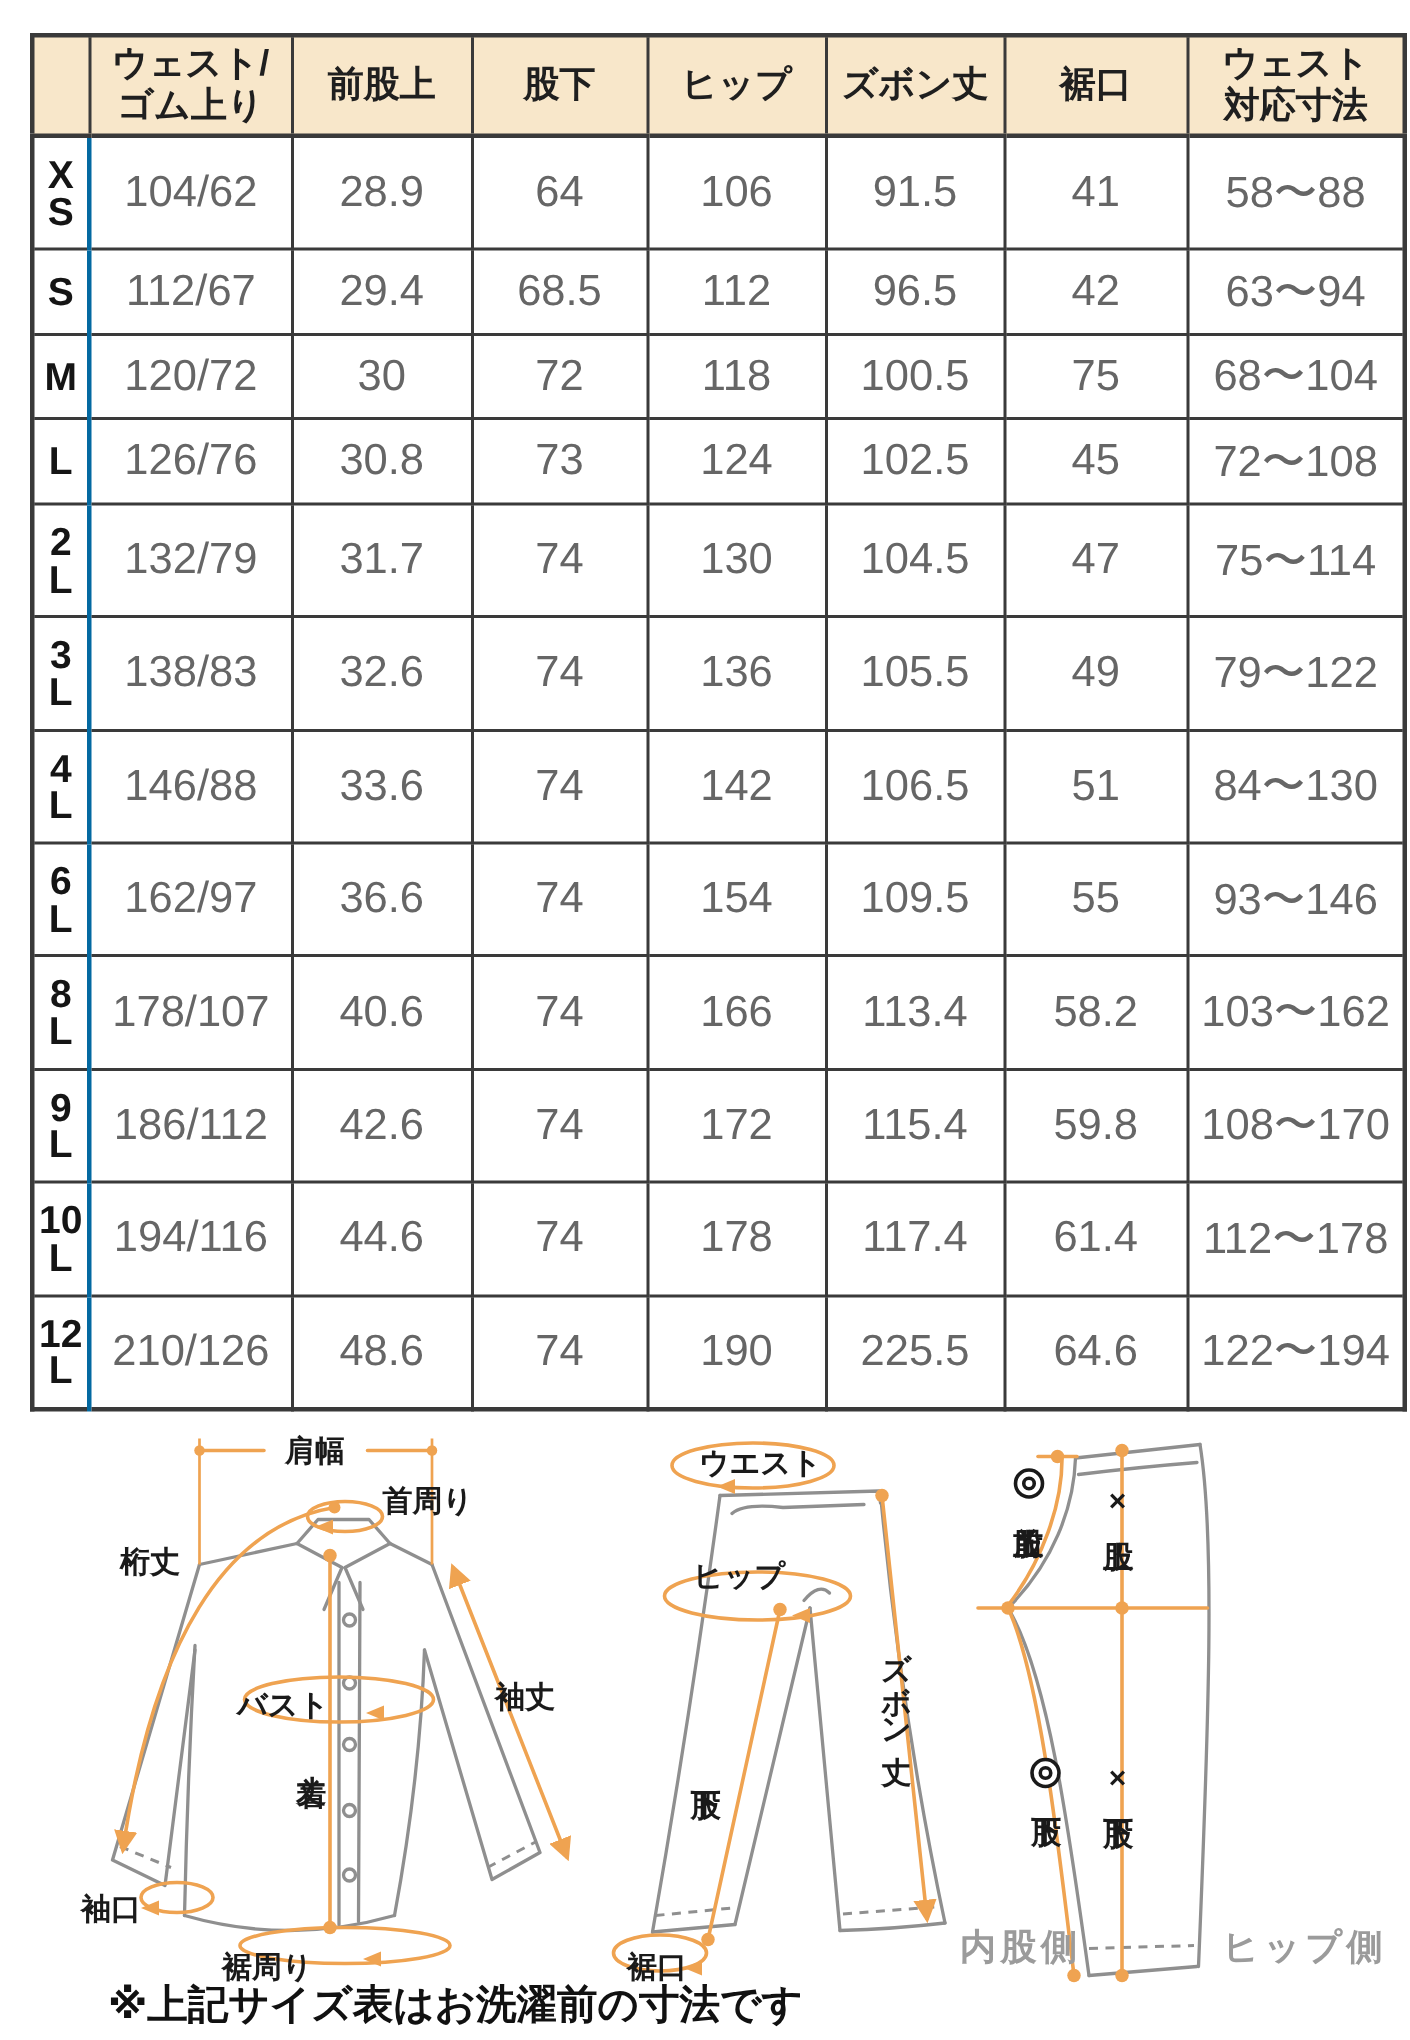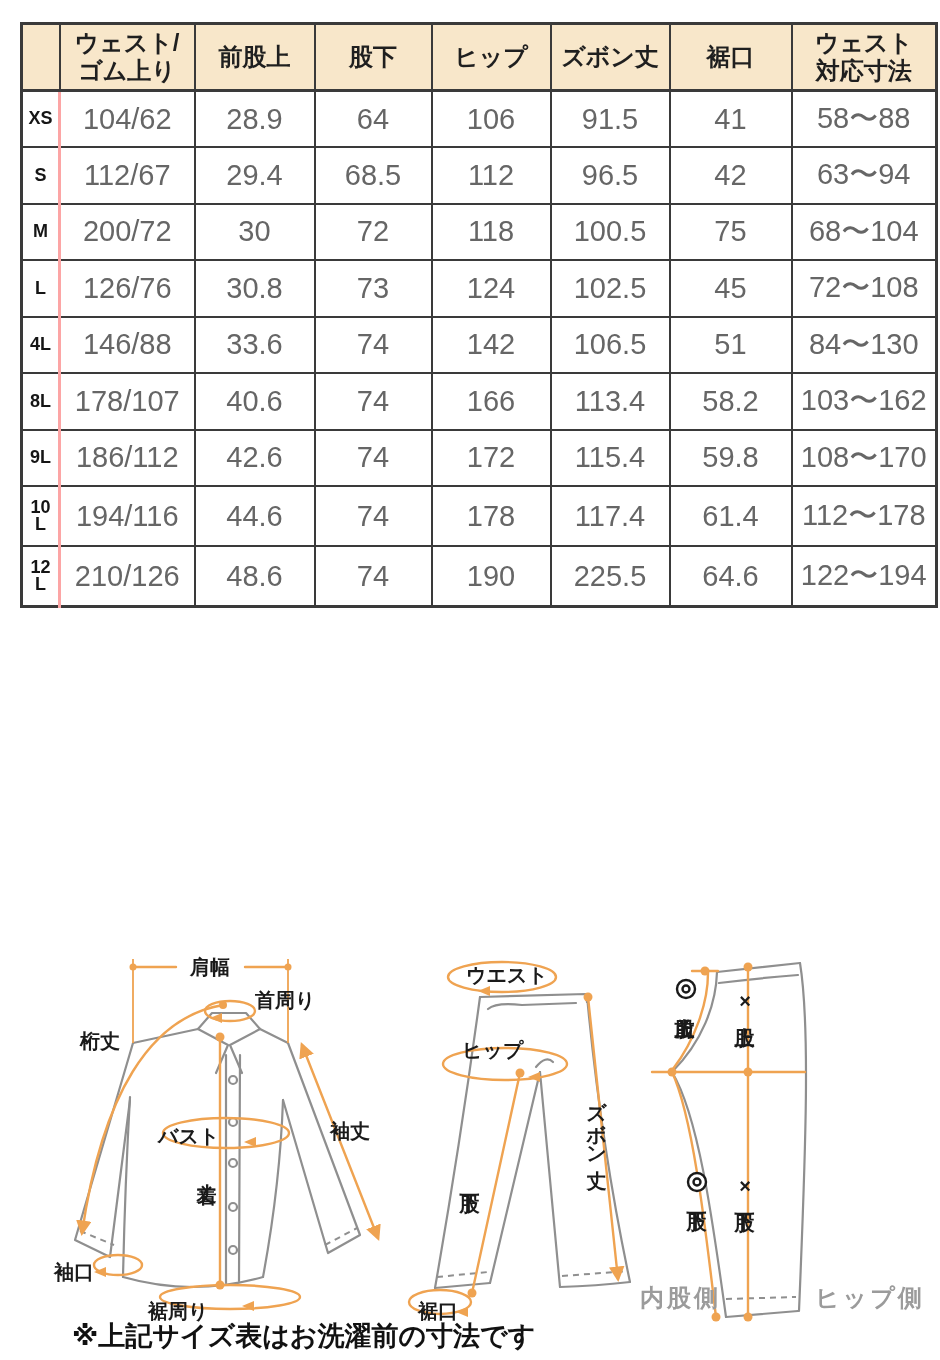--- a/index.html
+++ b/index.html
@@ -5,22 +5,22 @@
   html,body{margin:0;padding:0;background:#fff;}
   #page{position:relative;width:940px;height:1360px;background:#fff;overflow:hidden;
         font-family:"Liberation Sans","DejaVu Sans",sans-serif;}
 
   
   table#size-table{position:absolute;left:20px;top:22px;width:915px;
     border-collapse:collapse;table-layout:fixed;border:3px solid #3a3a3a;}
   #size-table th,#size-table td{border:2px solid #3a3a3a;text-align:center;vertical-align:middle;}
   #size-table thead th{background:#f8e7ca;color:#1f1f1f;font-weight:bold;font-size:24px;
     line-height:1.18;white-space:pre-line;height:64px;border-bottom:3px solid #3a3a3a;padding:0;}
-  #size-table tbody th{font-size:18px;font-weight:bold;color:#151515;line-height:0.95;
-    word-break:break-all;padding:12px 3px;border-right:3px solid #fca5a5;}
+  #size-table tbody th{font-size:26px;font-weight:bold;color:#151515;line-height:0.95;
+    word-break:break-all;padding:12px 3px;border-right:3px solid #0369a1;}
   #size-table tbody td{font-size:29px;color:#666;font-weight:normal;padding:0;}
   #size-table tbody tr{height:56.5px;}
   col.c0{width:38px;}col.c1{width:135px;}col.c2{width:120px;}col.c3{width:117px;}
   col.c4{width:119px;}col.c5{width:119px;}col.c6{width:122px;}col.c7{width:145px;}
 
   
   .diag{position:absolute;}
   .garment{stroke:#8f8f8f;stroke-width:2.2;fill:none;stroke-linecap:round;stroke-linejoin:round;}
   .garment-d{stroke:#8f8f8f;stroke-width:2;fill:none;stroke-dasharray:6 5;}
   .meas{stroke:#efa351;stroke-width:2.4;fill:none;stroke-linecap:round;}
@@ -81,47 +81,77 @@
           <td>112/67</td>
           <td>29.4</td>
           <td>68.5</td>
           <td>112</td>
           <td>96.5</td>
           <td>42</td>
           <td>63〜94</td>
         </tr>
         <tr>
           <th>M</th>
-          <td>200/72</td>
+          <td>120/72</td>
           <td>30</td>
           <td>72</td>
           <td>118</td>
           <td>100.5</td>
           <td>75</td>
           <td>68〜104</td>
         </tr>
         <tr>
           <th>L</th>
           <td>126/76</td>
           <td>30.8</td>
           <td>73</td>
           <td>124</td>
           <td>102.5</td>
           <td>45</td>
           <td>72〜108</td>
         </tr>
         <tr>
+          <th>2L</th>
+          <td>132/79</td>
+          <td>31.7</td>
+          <td>74</td>
+          <td>130</td>
+          <td>104.5</td>
+          <td>47</td>
+          <td>75〜114</td>
+        </tr>
+        <tr>
+          <th>3L</th>
+          <td>138/83</td>
+          <td>32.6</td>
+          <td>74</td>
+          <td>136</td>
+          <td>105.5</td>
+          <td>49</td>
+          <td>79〜122</td>
+        </tr>
+        <tr>
           <th>4L</th>
           <td>146/88</td>
           <td>33.6</td>
           <td>74</td>
           <td>142</td>
           <td>106.5</td>
           <td>51</td>
           <td>84〜130</td>
+        </tr>
+        <tr>
+          <th>6L</th>
+          <td>162/97</td>
+          <td>36.6</td>
+          <td>74</td>
+          <td>154</td>
+          <td>109.5</td>
+          <td>55</td>
+          <td>93〜146</td>
         </tr>
         <tr>
           <th>8L</th>
           <td>178/107</td>
           <td>40.6</td>
           <td>74</td>
           <td>166</td>
           <td>113.4</td>
           <td>58.2</td>
           <td>103〜162</td>

